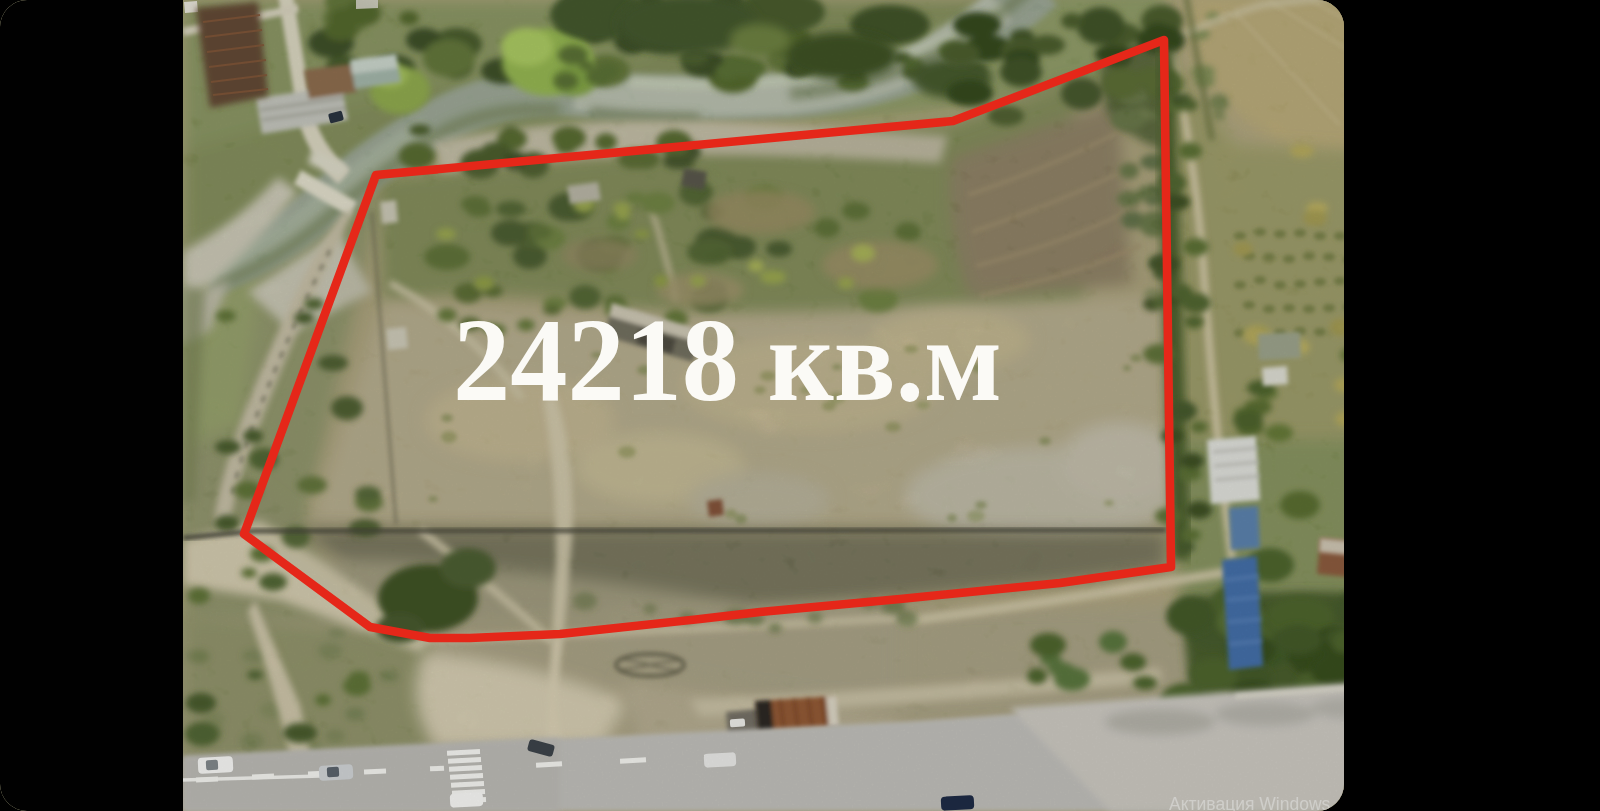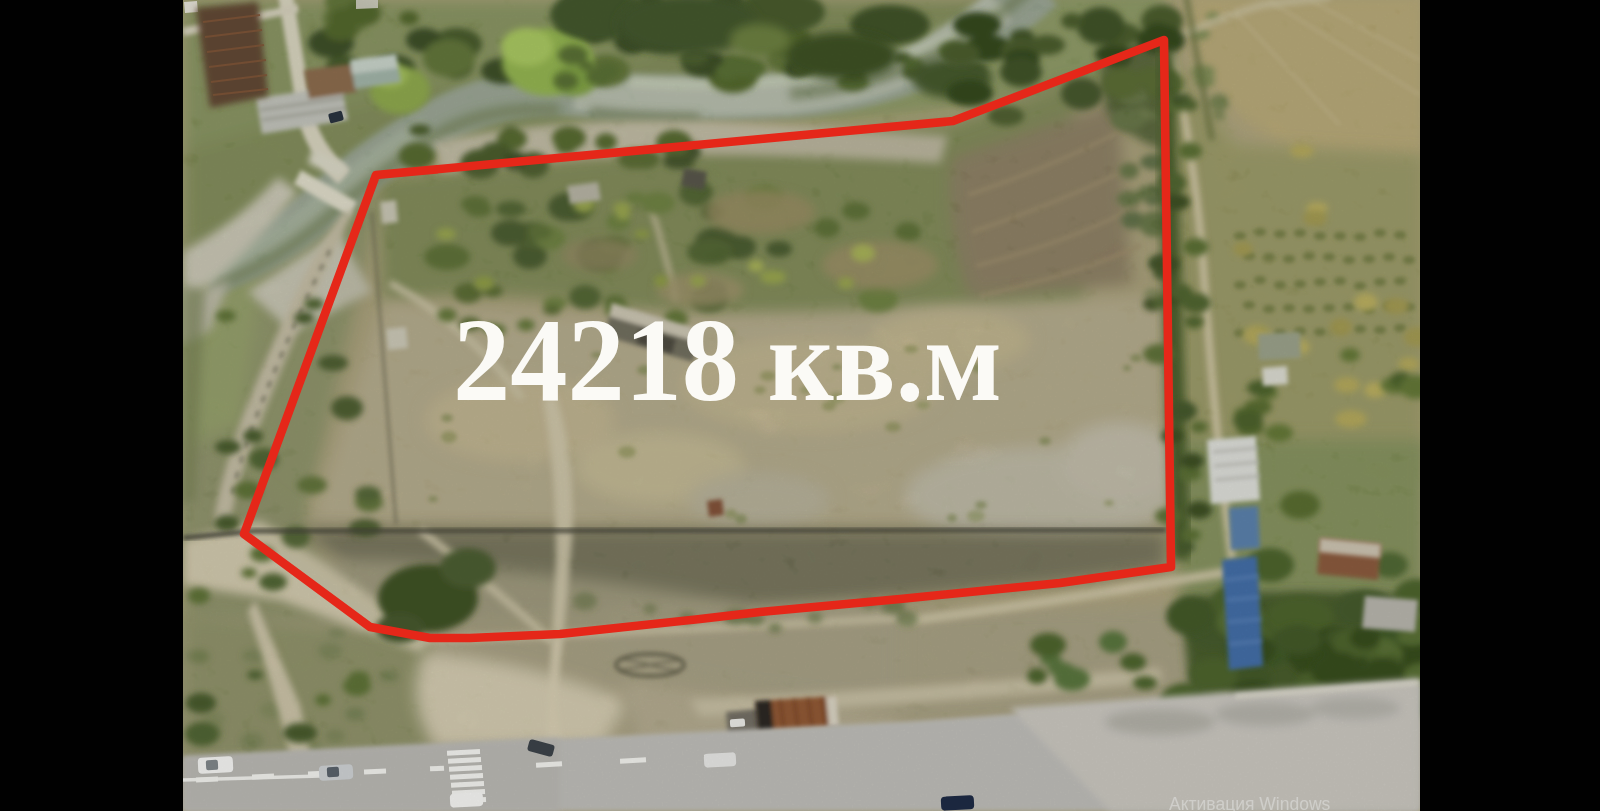--- a/index.html
+++ b/index.html
@@ -1,17 +1,17 @@
 <!DOCTYPE html>
 <html><head>
 <meta charset="utf-8">
 <style>
   html,body{margin:0;padding:0;background:#000;}
-  .stage{position:relative;width:1600px;height:811px;overflow:hidden;background:#fef9c3;
-    font-family:"Liberation Sans", sans-serif;}
+  .stage{position:relative;width:1344px;height:811px;overflow:hidden;background:#fef9c3;
+    font-family:"Liberation Sans", sans-serif;border-radius:27px;}
   svg{display:block;}
 </style>
 </head>
 <body>
 <div class="stage">
 <svg width="1600" height="811" viewBox="0 0 1600 811">
 <defs>
   <filter id="b2" x="-30%" y="-30%" width="160%" height="160%">
           <feGaussianBlur stdDeviation="2"></feGaussianBlur>
         </filter>

